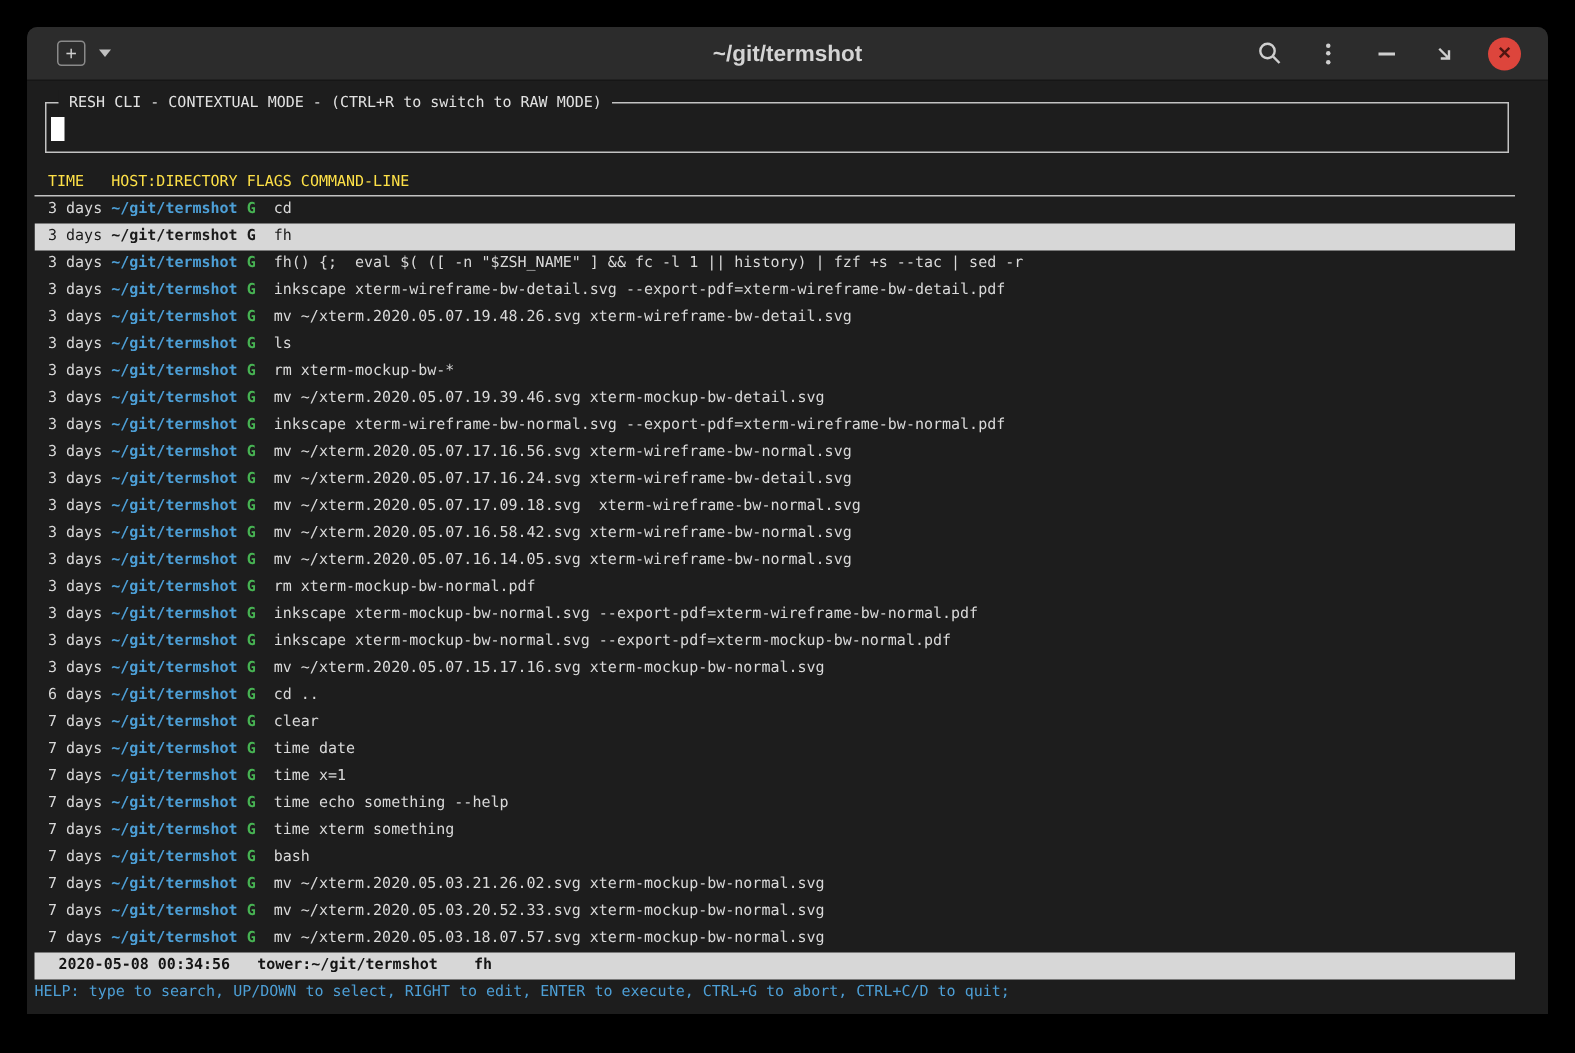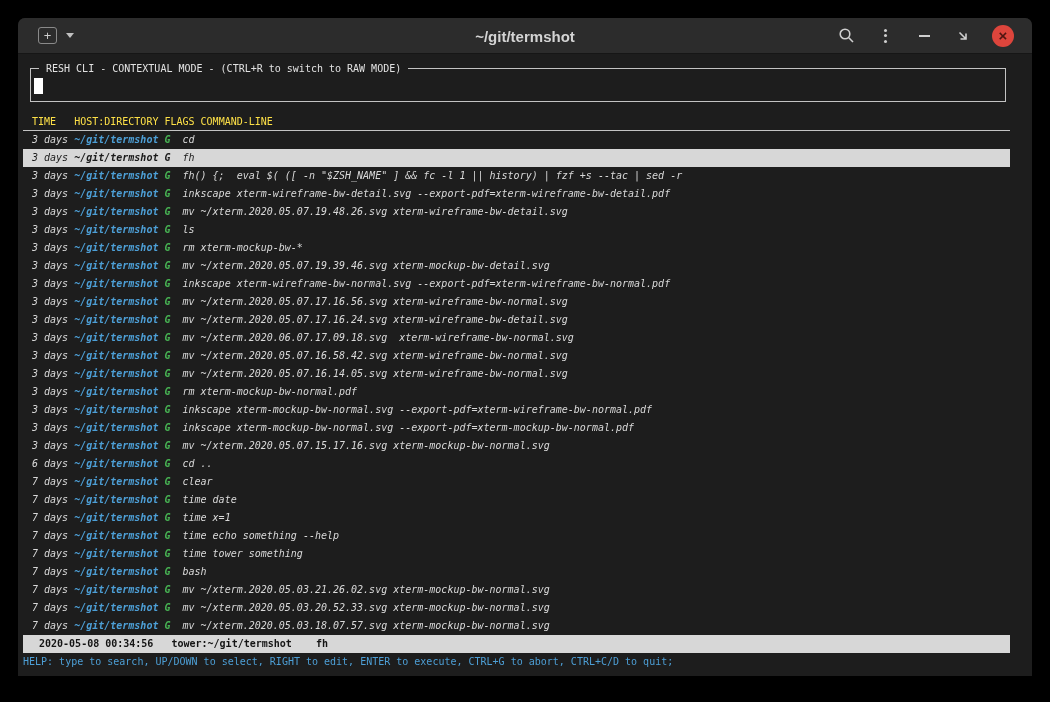--- a/index.html
+++ b/index.html
@@ -31,21 +31,21 @@
   .kebab i{width:3px;height:3px;border-radius:50%;background:#cfcfcf;}
   .min-bar{width:11px;height:2px;background:#cfcfcf;}
   .close-btn{width:22px;height:22px;border-radius:50%;background:var(--close-red);display:flex;align-items:center;justify-content:center;}
   .close-btn span{color:#4f1511;font-size:15px;font-weight:bold;line-height:15px;font-family:"Liberation Sans",sans-serif;margin-top:-1px;}
   
   .terminal{position:absolute;top:36px;left:0;right:0;bottom:0;background:var(--terminal-bg);color:var(--fg);font-size:10px;line-height:18px;padding:6px 22px 0 5px;}
   .resh-box{position:relative;height:34px;margin:8px 4px 11px 7px;border:1px solid var(--border-light);}
   .resh-box-title{position:absolute;top:-9px;left:8px;background:var(--terminal-bg);padding:0 7px;color:#e2e2e2;white-space:pre;}
   .cursor{position:absolute;left:3px;top:9px;width:9px;height:16px;background:#ffffff;}
   .table-header{height:18px;padding-left:9px;white-space:pre;border-bottom:1px solid var(--border-light);color:#fde047;overflow:hidden;}
-  .table-body{overflow:hidden;font-style:italic;}
+  .table-body{overflow:hidden;}
   .row{display:flex;height:18px;padding-left:9px;white-space:pre;overflow:hidden;}
   .c-time{width:7ch;white-space:pre;}
   .c-host{width:15ch;color:var(--accent-blue);font-weight:bold;white-space:pre;}
   .c-flags{width:3ch;color:var(--accent-green);font-weight:bold;white-space:pre;}
   .c-cmd{flex:1;white-space:pre;}
   .row.selected{background:var(--selection-bg);}
   .row.selected .c-time,.row.selected .c-host,.row.selected .c-flags,.row.selected .c-cmd{color:var(--selection-fg);}
   .statusbar{height:18px;background:var(--selection-bg);color:#141414;font-weight:bold;white-space:pre;padding-left:16px;overflow:hidden;}
   .gap3{margin-left:3ch;text-align:center;}
   .gap4{margin-left:4ch;}
@@ -179,21 +179,21 @@
     <span class="c-time">3 days</span>
     <span class="c-host">~/git/termshot</span>
     <span class="c-flags">G</span>
     <span class="c-cmd">mv ~/xterm.2020.05.07.17.16.24.svg xterm-wireframe-bw-detail.svg</span>
   </div>
 
   <div class="row">
     <span class="c-time">3 days</span>
     <span class="c-host">~/git/termshot</span>
     <span class="c-flags">G</span>
-    <span class="c-cmd">mv ~/xterm.2020.06.07.17.09.18.svg  xterm-wireframe-bw-normal.svg</span>
+    <span class="c-cmd">mv ~/xterm.2020.05.07.17.09.18.svg  xterm-wireframe-bw-normal.svg</span>
   </div>
 
   <div class="row">
     <span class="c-time">3 days</span>
     <span class="c-host">~/git/termshot</span>
     <span class="c-flags">G</span>
     <span class="c-cmd">mv ~/xterm.2020.05.07.16.58.42.svg xterm-wireframe-bw-normal.svg</span>
   </div>
 
   <div class="row">
@@ -263,21 +263,21 @@
     <span class="c-time">7 days</span>
     <span class="c-host">~/git/termshot</span>
     <span class="c-flags">G</span>
     <span class="c-cmd">time echo something --help</span>
   </div>
 
   <div class="row">
     <span class="c-time">7 days</span>
     <span class="c-host">~/git/termshot</span>
     <span class="c-flags">G</span>
-    <span class="c-cmd">time tower something</span>
+    <span class="c-cmd">time xterm something</span>
   </div>
 
   <div class="row">
     <span class="c-time">7 days</span>
     <span class="c-host">~/git/termshot</span>
     <span class="c-flags">G</span>
     <span class="c-cmd">bash</span>
   </div>
 
   <div class="row">

